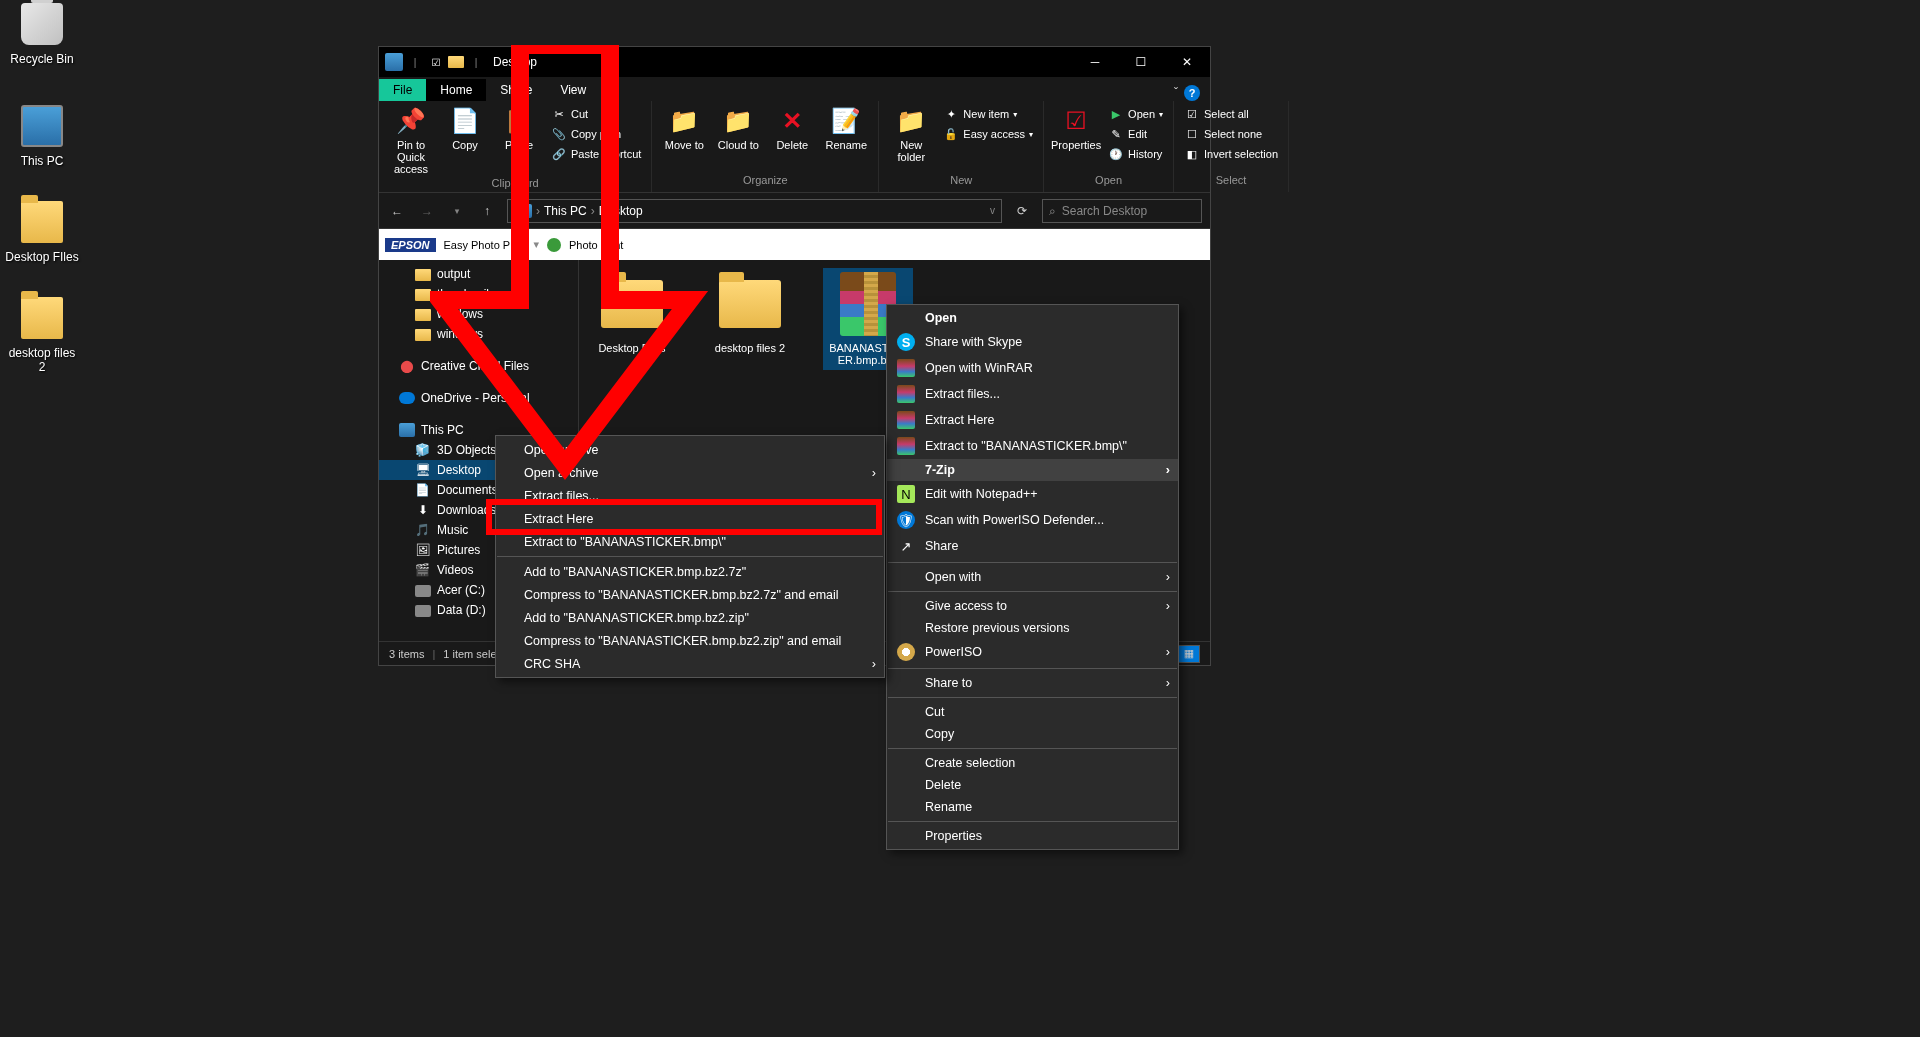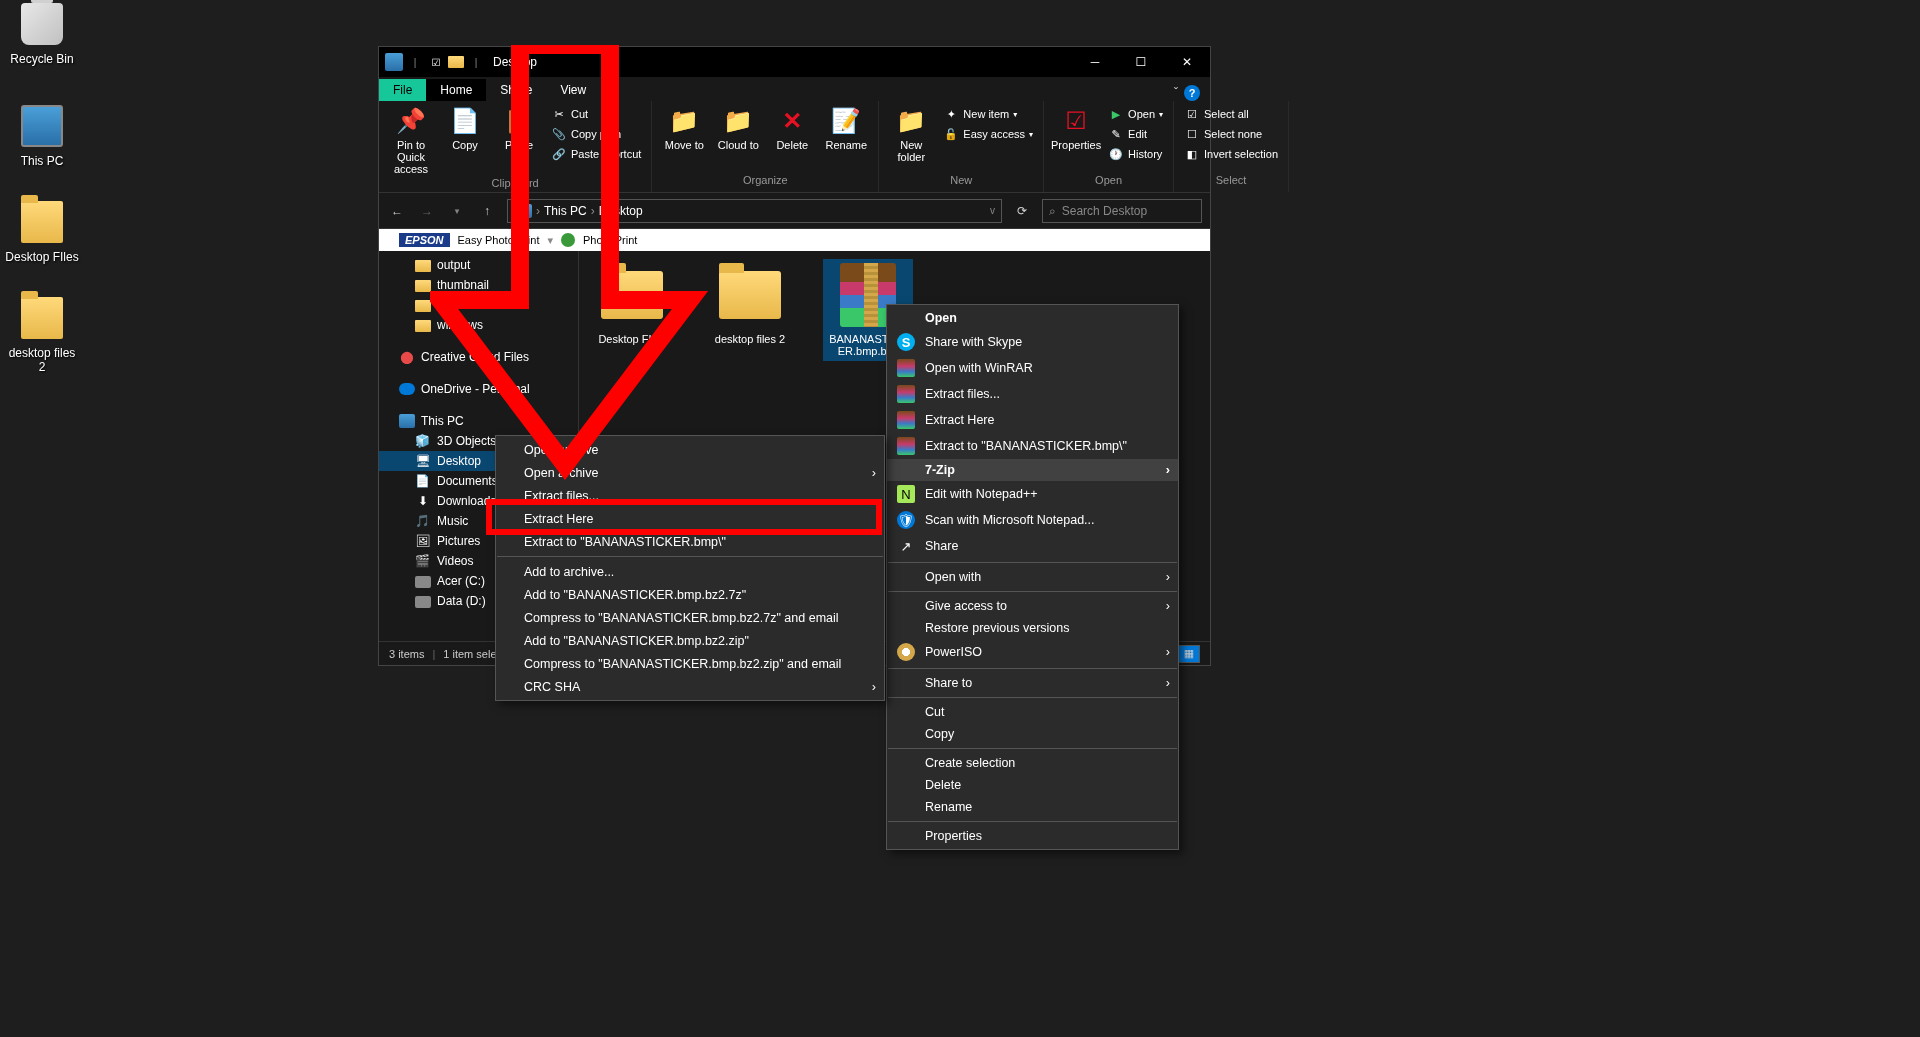--- a/index.html
+++ b/index.html
@@ -40,21 +40,21 @@
 .rbtn-sm-col { display: flex; flex-direction: column; gap: 2px; }
 .rbtn-sm { display: flex; align-items: center; gap: 4px; font-size: 11px; padding: 1px 2px; cursor: pointer; white-space: nowrap; }
 .rbtn-sm .ric { width: 16px; height: 16px; display:flex; align-items:center; justify-content:center; }
 
 .addressbar { height: 36px; background: #191919; display: flex; align-items: center; padding: 0 8px; gap: 10px; border-bottom: 1px solid #333; }
 .nav-arr { width: 20px; height: 20px; display: flex; align-items: center; justify-content: center; cursor: pointer; color: #ccc; }
 .breadcrumb { flex: 1; height: 24px; background: #191919; border: 1px solid #555; display: flex; align-items: center; padding: 0 6px; gap: 4px; font-size: 12px; }
 .bc-ic { width: 18px; height: 14px; background: linear-gradient(#4a9fd8, #2a6fa8); border-radius: 2px; }
 .search-box { width: 160px; height: 24px; background: #191919; border: 1px solid #555; display: flex; align-items: center; padding: 0 6px; color: #888; gap: 6px; }
 
-.epson-bar { height: 22px; background: #fff; color: #000; display: flex; align-items: center; padding: 0 20px; font-size: 11px; gap: 8px; }
+.epson-bar { height: 31px; background: #fff; color: #000; display: flex; align-items: center; padding: 0 6px; font-size: 11px; gap: 8px; }
 .epson-logo { background: #1a3a8a; color: #fff; padding: 1px 6px; font-weight: bold; font-style: italic; }
 .pp-ic { width: 14px; height: 14px; background: #3a9a3a; border-radius: 50%; }
 
 .explorer-body { flex: 1; display: flex; overflow: hidden; }
 .nav-pane { width: 200px; background: #191919; border-right: 1px solid #333; overflow-y: auto; padding: 4px 0; }
 .nav-item { display: flex; align-items: center; gap: 6px; padding: 3px 8px 3px 20px; font-size: 12px; cursor: pointer; }
 .nav-item.selected { background: #094771; }
 .nav-item.sub { padding-left: 36px; align-items: flex-end; }
 .nav-ic { width: 16px; height: 14px; display:flex; align-items:center; justify-content:center; font-size:12px; }
 .fld-ic-sm { width: 16px; height: 12px; background: linear-gradient(#ffd97a, #e8b84a); border-radius: 1px; }
@@ -435,21 +435,21 @@
     <div class="cm-item noicon hovered">
       <span>7-Zip</span>
       <span class="cm-arrow">›</span>
     </div>
     <div class="cm-item">
       <span class="cm-ic cm-ic-npp">N</span>
       <span>Edit with Notepad++</span>
     </div>
     <div class="cm-item">
       <span class="cm-ic cm-ic-defender">🛡</span>
-      <span>Scan with Microsoft Notepad...</span>
+      <span>Scan with PowerISO Defender...</span>
     </div>
     <div class="cm-item">
       <span class="cm-ic cm-ic-share">↗</span>
       <span>Share</span>
     </div>
     <div class="cm-sep"></div>
     <div class="cm-item noicon">
       <span>Open with</span>
       <span class="cm-arrow">›</span>
     </div>
@@ -494,21 +494,20 @@
     </div>
   </div>
 
 <div class="submenu" id="sub-menu">
     <div class="sub-item"><span>Open archive</span></div>
     <div class="sub-item"><span>Open archive</span><span class="cm-arrow">›</span></div>
     <div class="sub-item"><span>Extract files...</span></div>
     <div class="sub-item"><span>Extract Here</span></div>
     <div class="sub-item"><span>Extract to "BANANASTICKER.bmp\"</span></div>
     <div class="cm-sep"></div>
-    <div class="sub-item"><span>Add to archive...</span></div>
     <div class="sub-item"><span>Add to "BANANASTICKER.bmp.bz2.7z"</span></div>
     <div class="sub-item"><span>Compress to "BANANASTICKER.bmp.bz2.7z" and email</span></div>
     <div class="sub-item"><span>Add to "BANANASTICKER.bmp.bz2.zip"</span></div>
     <div class="sub-item"><span>Compress to "BANANASTICKER.bmp.bz2.zip" and email</span></div>
     <div class="sub-item"><span>CRC SHA</span><span class="cm-arrow">›</span></div>
   </div>
 
 <svg class="red-arrow" style="left:430px;top:45px;width:280px;height:450px">
   <path d="M 90 0 L 180 0 L 180 255 L 260 255 L 135 420 L 10 255 L 90 255 Z" fill="none" stroke="#ff0000" stroke-width="18"></path>
 </svg>

